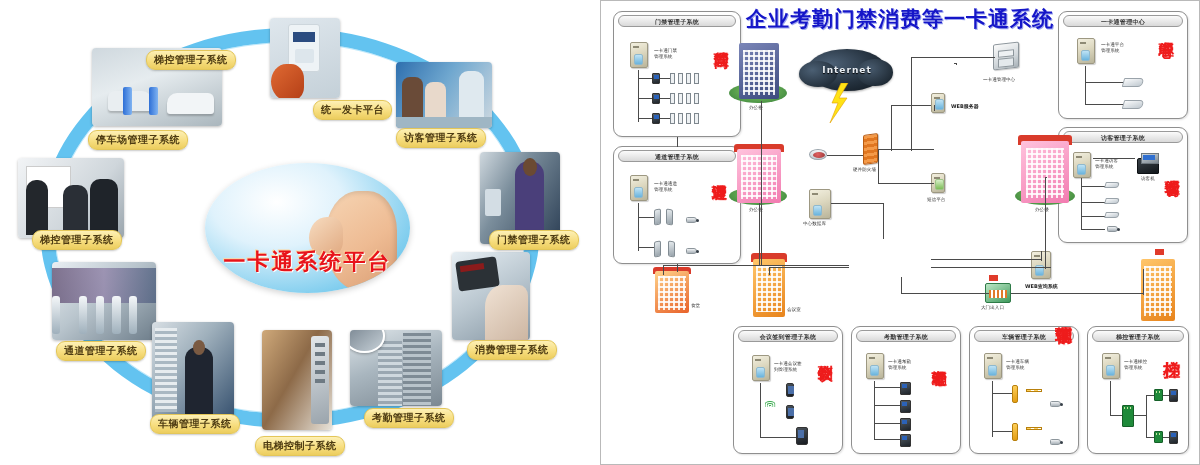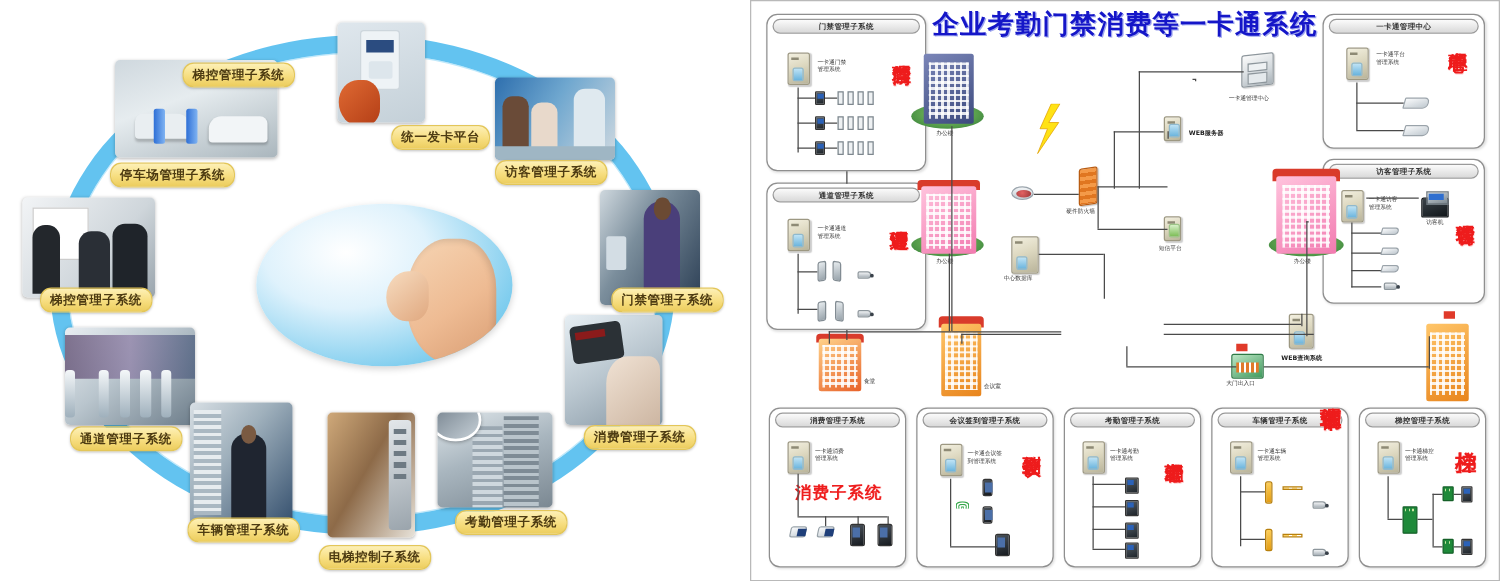--- a/index.html
+++ b/index.html
@@ -288,20 +288,21 @@
 <div class="canvas">
 
   <div id="left-diagram">
 
     <div class="ring"></div>
 
     <div class="center-oval">
       <div class="hand">
           <div class="thumb"></div>
         </div>
+      <div class="center-title">一卡通系统平台</div>
     </div>
 
     <div class="photo ph-card" style="left:270px;top:18px;width:70px;height:80px;">
       <div class="ph-inner">
           <div class="reader">
             <div class="scr"></div>
             <div class="kp"></div>
           </div>
           <div class="fing"></div>
         </div>
@@ -468,35 +469,20 @@
       <div class="line h" style="left:22px;top:58px;width:24px;"></div>
       <div class="line h" style="left:22px;top:74px;width:24px;"></div>
       <div class="line h" style="left:22px;top:88px;width:24px;"></div>
       <div class="line h" style="left:22px;top:101px;width:24px;"></div>
       <div class="scanner" style="left:46px;top:54px;"></div>
       <div class="scanner" style="left:46px;top:70px;"></div>
       <div class="scanner" style="left:46px;top:84px;"></div>
       <div class="cam" style="left:48px;top:98px;"></div>
     </div>
 
-    <div class="box" style="left:14px;top:325px;width:110px;height:128px;">
-      <div class="bhead">消费管理子系统</div>
-      <div class="server" style="left:14px;top:26px;"></div>
-      <div class="lbl" style="left:36px;top:32px;">一卡通消费<br>管理系统</div>
-      <div class="hred" style="left:20px;top:58px;font-size:13px;">消费子系统</div>
-      <div class="line v" style="left:22px;top:52px;height:34px;"></div>
-      <div class="line h" style="left:22px;top:86px;width:72px;"></div>
-      <div class="line v" style="left:44px;top:86px;height:8px;"></div>
-      <div class="line v" style="left:70px;top:86px;height:8px;"></div>
-      <div class="line v" style="left:94px;top:86px;height:8px;"></div>
-      <div class="pos" style="left:16px;top:94px;"></div>
-      <div class="pos" style="left:38px;top:94px;"></div>
-      <div class="phone" style="left:64px;top:92px;width:12px;height:18px;"></div>
-      <div class="phone" style="left:86px;top:92px;width:12px;height:18px;"></div>
-    </div>
 
     <div class="box" style="left:132px;top:325px;width:110px;height:128px;">
       <div class="bhead">会议签到管理子系统</div>
       <div class="server" style="left:18px;top:28px;"></div>
       <div class="lbl" style="left:40px;top:34px;">一卡通会议签<br>到管理系统</div>
       <div class="vred" style="left:84px;top:26px;">会议签到</div>
       <div class="line v" style="left:26px;top:56px;height:54px;"></div>
       <div class="line h" style="left:26px;top:110px;width:38px;"></div>
       <div class="wifi" style="left:30px;top:74px;">
         <i style="width:11px;height:6px;top:0;"></i>
@@ -553,20 +539,24 @@
       <div class="line h" style="left:58px;top:68px;width:8px;"></div>
       <div class="line h" style="left:58px;top:110px;width:8px;"></div>
       <div class="pcb" style="left:66px;top:62px;width:9px;height:12px;"></div>
       <div class="pcb" style="left:66px;top:104px;width:9px;height:12px;"></div>
       <div class="line h" style="left:75px;top:68px;width:6px;"></div>
       <div class="line h" style="left:75px;top:110px;width:6px;"></div>
       <div class="reader-blk" style="left:81px;top:62px;width:9px;height:13px;"></div>
       <div class="reader-blk" style="left:81px;top:104px;width:9px;height:13px;"></div>
     </div>
 
+    <div class="cloud" style="left:206px;top:48px;width:80px;height:42px;">
+      <div class="cbody"></div>
+      <div class="ctext">Internet</div>
+    </div>
 
     <svg style="position:absolute;left:228px;top:82px;width:26px;height:40px;">
       <polygon points="12,0 3,20 9,20 1,40 18,15 10,15 19,0" fill="#ffe215" stroke="#e0a000" stroke-width="0.6"></polygon>
     </svg>
 
     <div class="router" style="left:208px;top:148px;"></div>
 
     <div class="firewall" style="left:262px;top:133px;"></div>
     <div class="lbl" style="left:252px;top:166px;">硬件防火墙</div>
 

